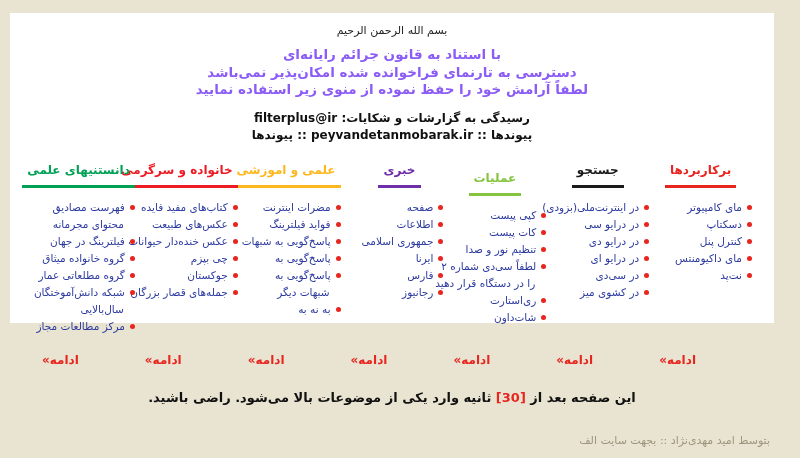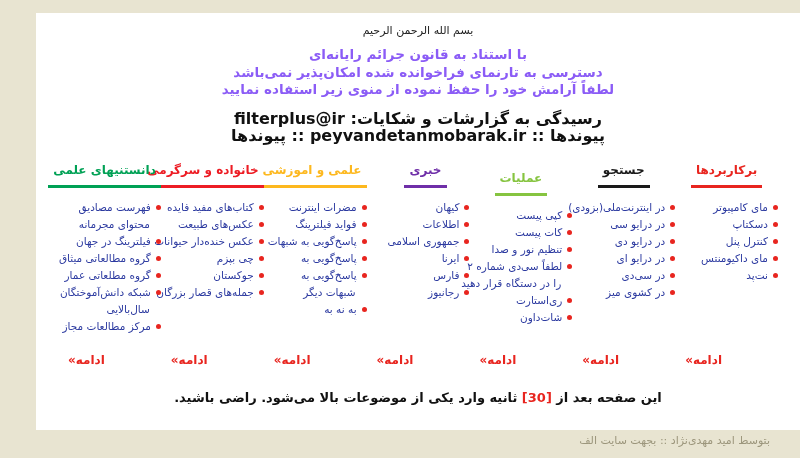--- a/index.html
+++ b/index.html
@@ -2,32 +2,32 @@
 <html lang="fa" style="--link-blue: #2c3aa0; --bullet-red: #e8251f; --continue-red: #e8251f; --countdown-red: #e8251f; --credit-color: #9c967c; --page-bg: #e8e4d1; --sheet-bg: #ffffff;"><head>
 <meta charset="utf-8">
 <style>
   html,body{margin:0;padding:0;}
   body{
     width:800px;height:458px;position:relative;overflow:hidden;
     background:var(--page-bg,#e8e4d1);
     font-family:"DejaVu Sans","Liberation Sans",sans-serif;
   }
   .sheet{
-    position:absolute;left:36px;top:13px;width:764px;height:417px;
+    position:absolute;left:10px;top:13px;width:764px;height:310px;
     background:var(--sheet-bg,#ffffff);
   }
   .bismillah{
     padding-top:11px;text-align:center;direction:rtl;
     font-size:11px;color:#222;
   }
   .intro{
     margin-top:9px;text-align:center;direction:rtl;
     font-weight:bold;font-size:13.5px;line-height:17.5px;color:#8b5cf6;
   }
-  .contact{margin-top:11px;text-align:center;direction:rtl;font-weight:bold;font-size:16px;line-height:17px;color:#111;}
+  .contact{margin-top:11px;text-align:center;direction:rtl;font-weight:bold;font-size:12px;line-height:17px;color:#111;}
   .contact .email,.contact .url{color:#111;cursor:pointer;}
   .columns{
     margin-top:15px;padding:0 22px;display:flex;direction:rtl;
   }
   .col{flex:1;display:flex;flex-direction:column;height:208px;min-width:0;}
   .col-head{text-align:center;white-space:nowrap;}
   .col-head span{
     display:inline-block;font-weight:bold;font-size:12px;
     padding:0 5px 8px;border-bottom:3px solid #000;
   }
@@ -119,21 +119,21 @@
           <div class="item-row item-cont"><span>را در دستگاه قرار دهید</span></div>
           <div class="item-row"><span class="bullet"></span><span>ری‌استارت</span></div>
           <div class="item-row"><span class="bullet"></span><span>شات‌داون</span></div>
         </div>
     <div class="continue">«ادامه</div>
   </div>
 
   <div class="col">
     <div class="col-head"><span style="color: rgb(111, 47, 168); border-bottom-color: rgb(111, 47, 168); margin-left: 15px;">خبری</span></div>
     <div class="col-items">
-          <div class="item-row"><span class="bullet"></span><span>کیهان</span></div>
+          <div class="item-row"><span class="bullet"></span><span>صفحه</span></div>
           <div class="item-row"><span class="bullet"></span><span>اطلاعات</span></div>
           <div class="item-row"><span class="bullet"></span><span>جمهوری اسلامی</span></div>
           <div class="item-row"><span class="bullet"></span><span>ایرنا</span></div>
           <div class="item-row"><span class="bullet"></span><span>فارس</span></div>
           <div class="item-row"><span class="bullet"></span><span>رجانیوز</span></div>
         </div>
     <div class="continue">«ادامه</div>
   </div>
 
   <div class="col">
@@ -162,21 +162,21 @@
         </div>
     <div class="continue">«ادامه</div>
   </div>
 
   <div class="col">
     <div class="col-head"><span style="color: rgb(0, 161, 85); border-bottom-color: rgb(0, 161, 85);">دانستنیهای علمی</span></div>
     <div class="col-items">
           <div class="item-row"><span class="bullet"></span><span>فهرست مصادیق</span></div>
           <div class="item-row item-cont"><span>محتوای مجرمانه</span></div>
           <div class="item-row"><span class="bullet"></span><span>فیلترینگ در جهان</span></div>
-          <div class="item-row"><span class="bullet"></span><span>گروه مطالعاتی میثاق</span></div>
+          <div class="item-row"><span class="bullet"></span><span>گروه خانواده میثاق</span></div>
           <div class="item-row"><span class="bullet"></span><span>گروه مطلعاتی عمار</span></div>
           <div class="item-row"><span class="bullet"></span><span>شبکه دانش‌آموختگان</span></div>
           <div class="item-row item-cont"><span>سال‌بالایی</span></div>
           <div class="item-row"><span class="bullet"></span><span>مرکز مطالعات مجاز</span></div>
         </div>
     <div class="continue">«ادامه</div>
   </div>
 </div>
 
   <div class="notice"><span>این صفحه بعد از </span><span class="countdown">[30]</span><span> ثانیه وارد یکی از موضوعات بالا می‌شود. راضی باشید.</span></div>

